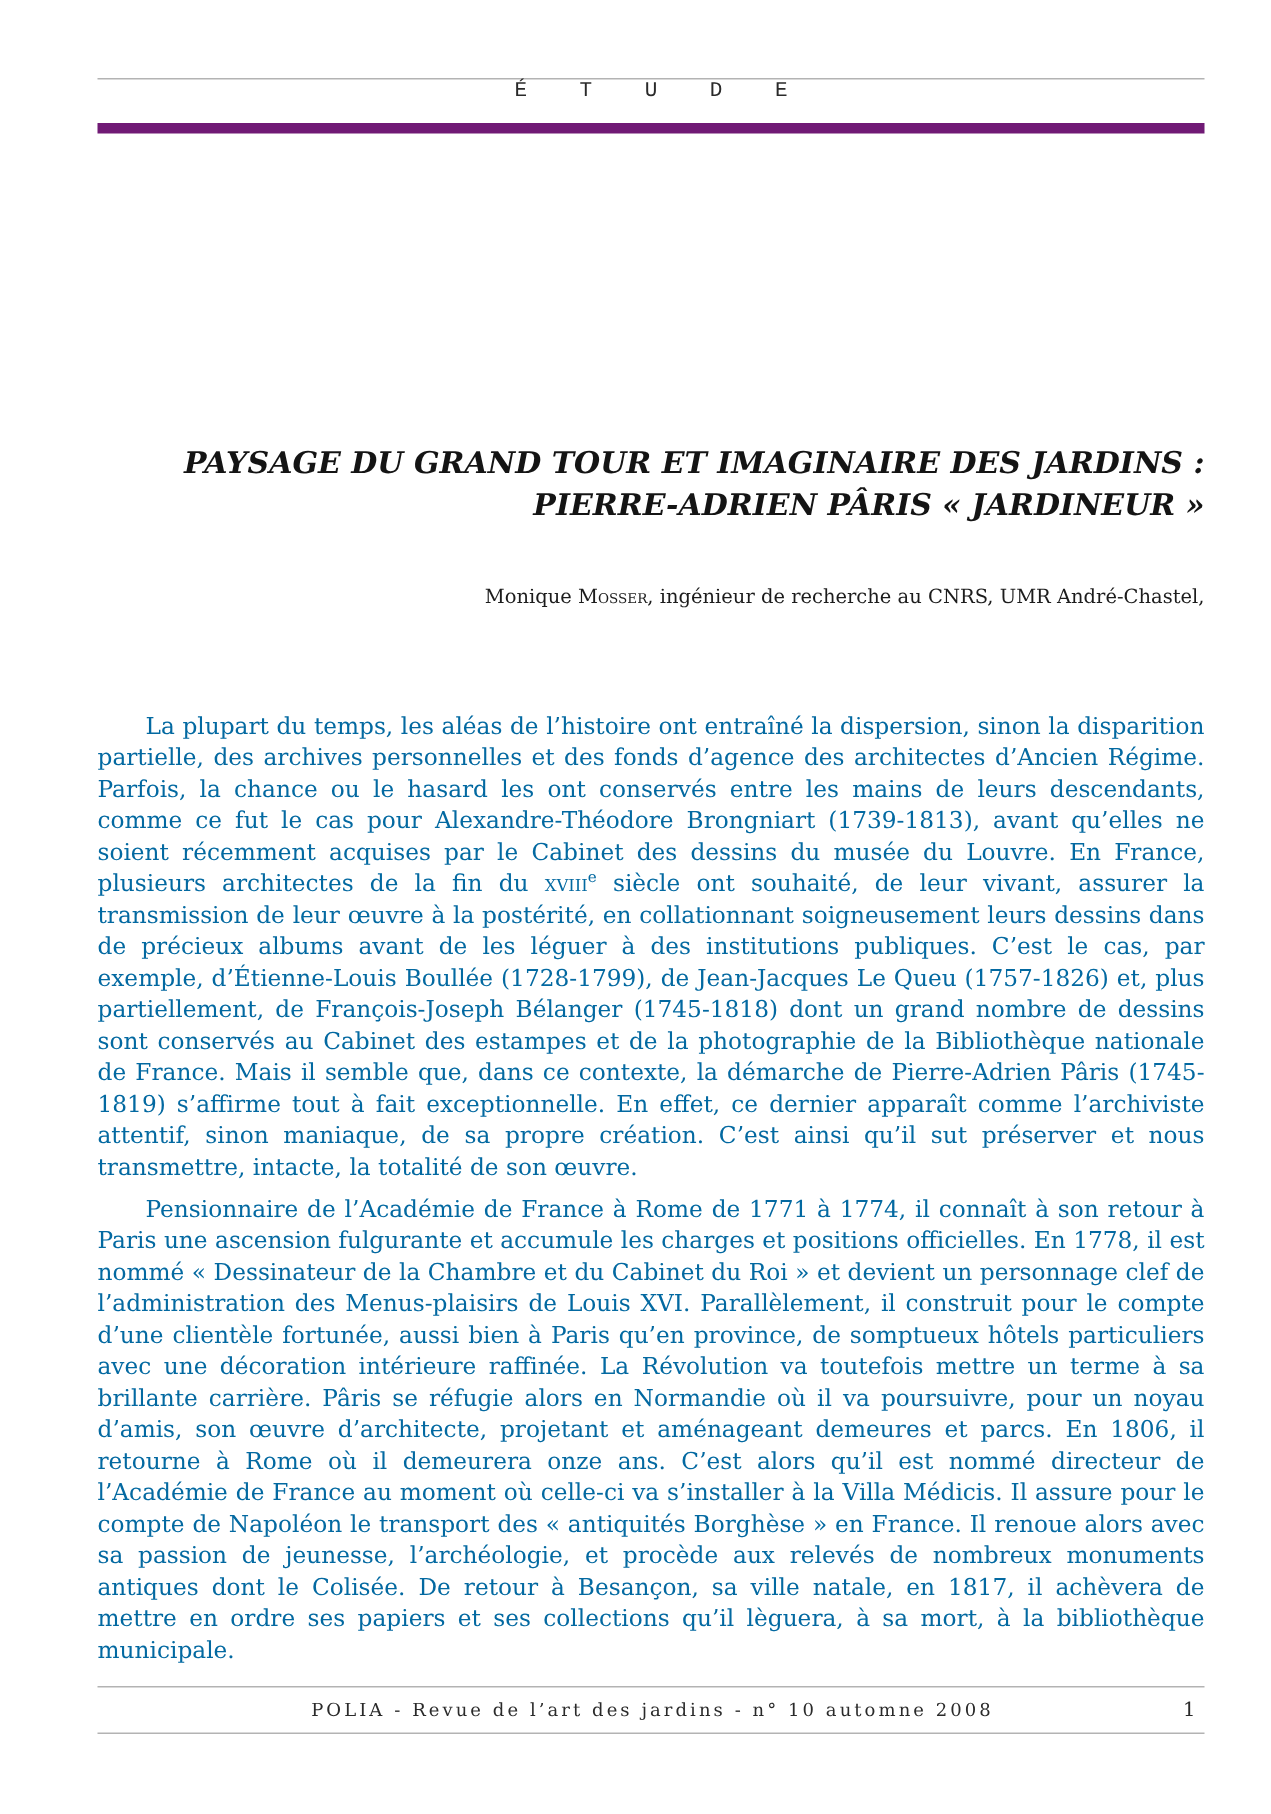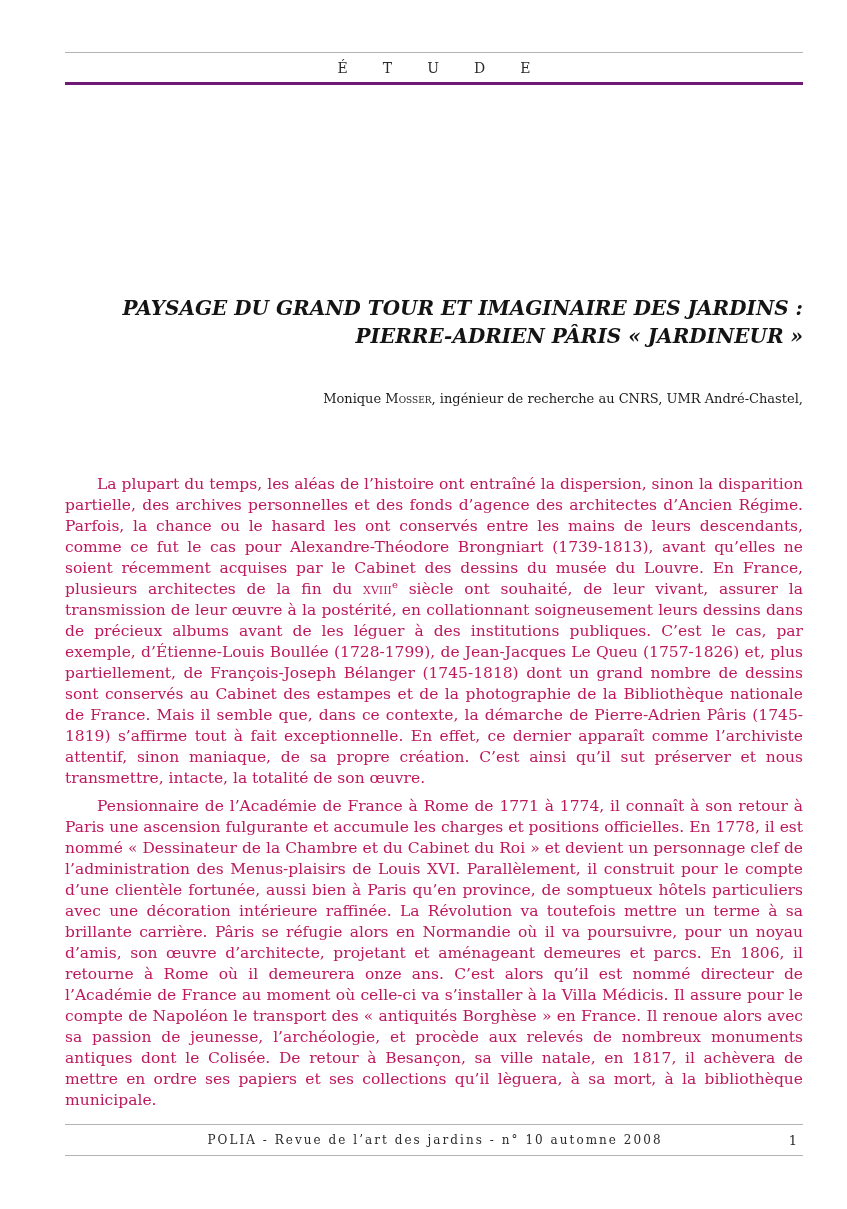--- a/index.html
+++ b/index.html
@@ -17,24 +17,24 @@
     overflow: hidden;
   }
   
   .running-head {
     position: absolute;
     left: 65px;
     right: 44px;
     top: 52px;
     height: 29px;
     border-top: 1px solid #b3b3b3;
-    border-bottom: 3px solid #701a75;
+    border-bottom: 7px solid #701a75;
     display: flex;
-    align-items: center;
     justify-content: center;
+    font-family: Liberation Mono, monospace;
   }
   .running-head .label {
     font-size: 14px;
     letter-spacing: 2.5em;
     margin-right: -2.5em;
     color: #2a2a2a;
   }
   
   .article-title {
     position: absolute;
@@ -62,21 +62,21 @@
   .sc { font-variant: small-caps; }
   
   .body-text {
     position: absolute;
     left: 65px;
     right: 44px;
     top: 474px;
     font-size: 15.5px;
     line-height: 21px;
     text-align: justify;
-    color: #be185d;
+    color: #0369a1;
     hyphens: auto;
     -webkit-hyphens: auto;
   }
   .body-text p {
     margin: 0;
     text-indent: 32px;
   }
   .body-text p + p {
     margin-top: 7px;
   }

